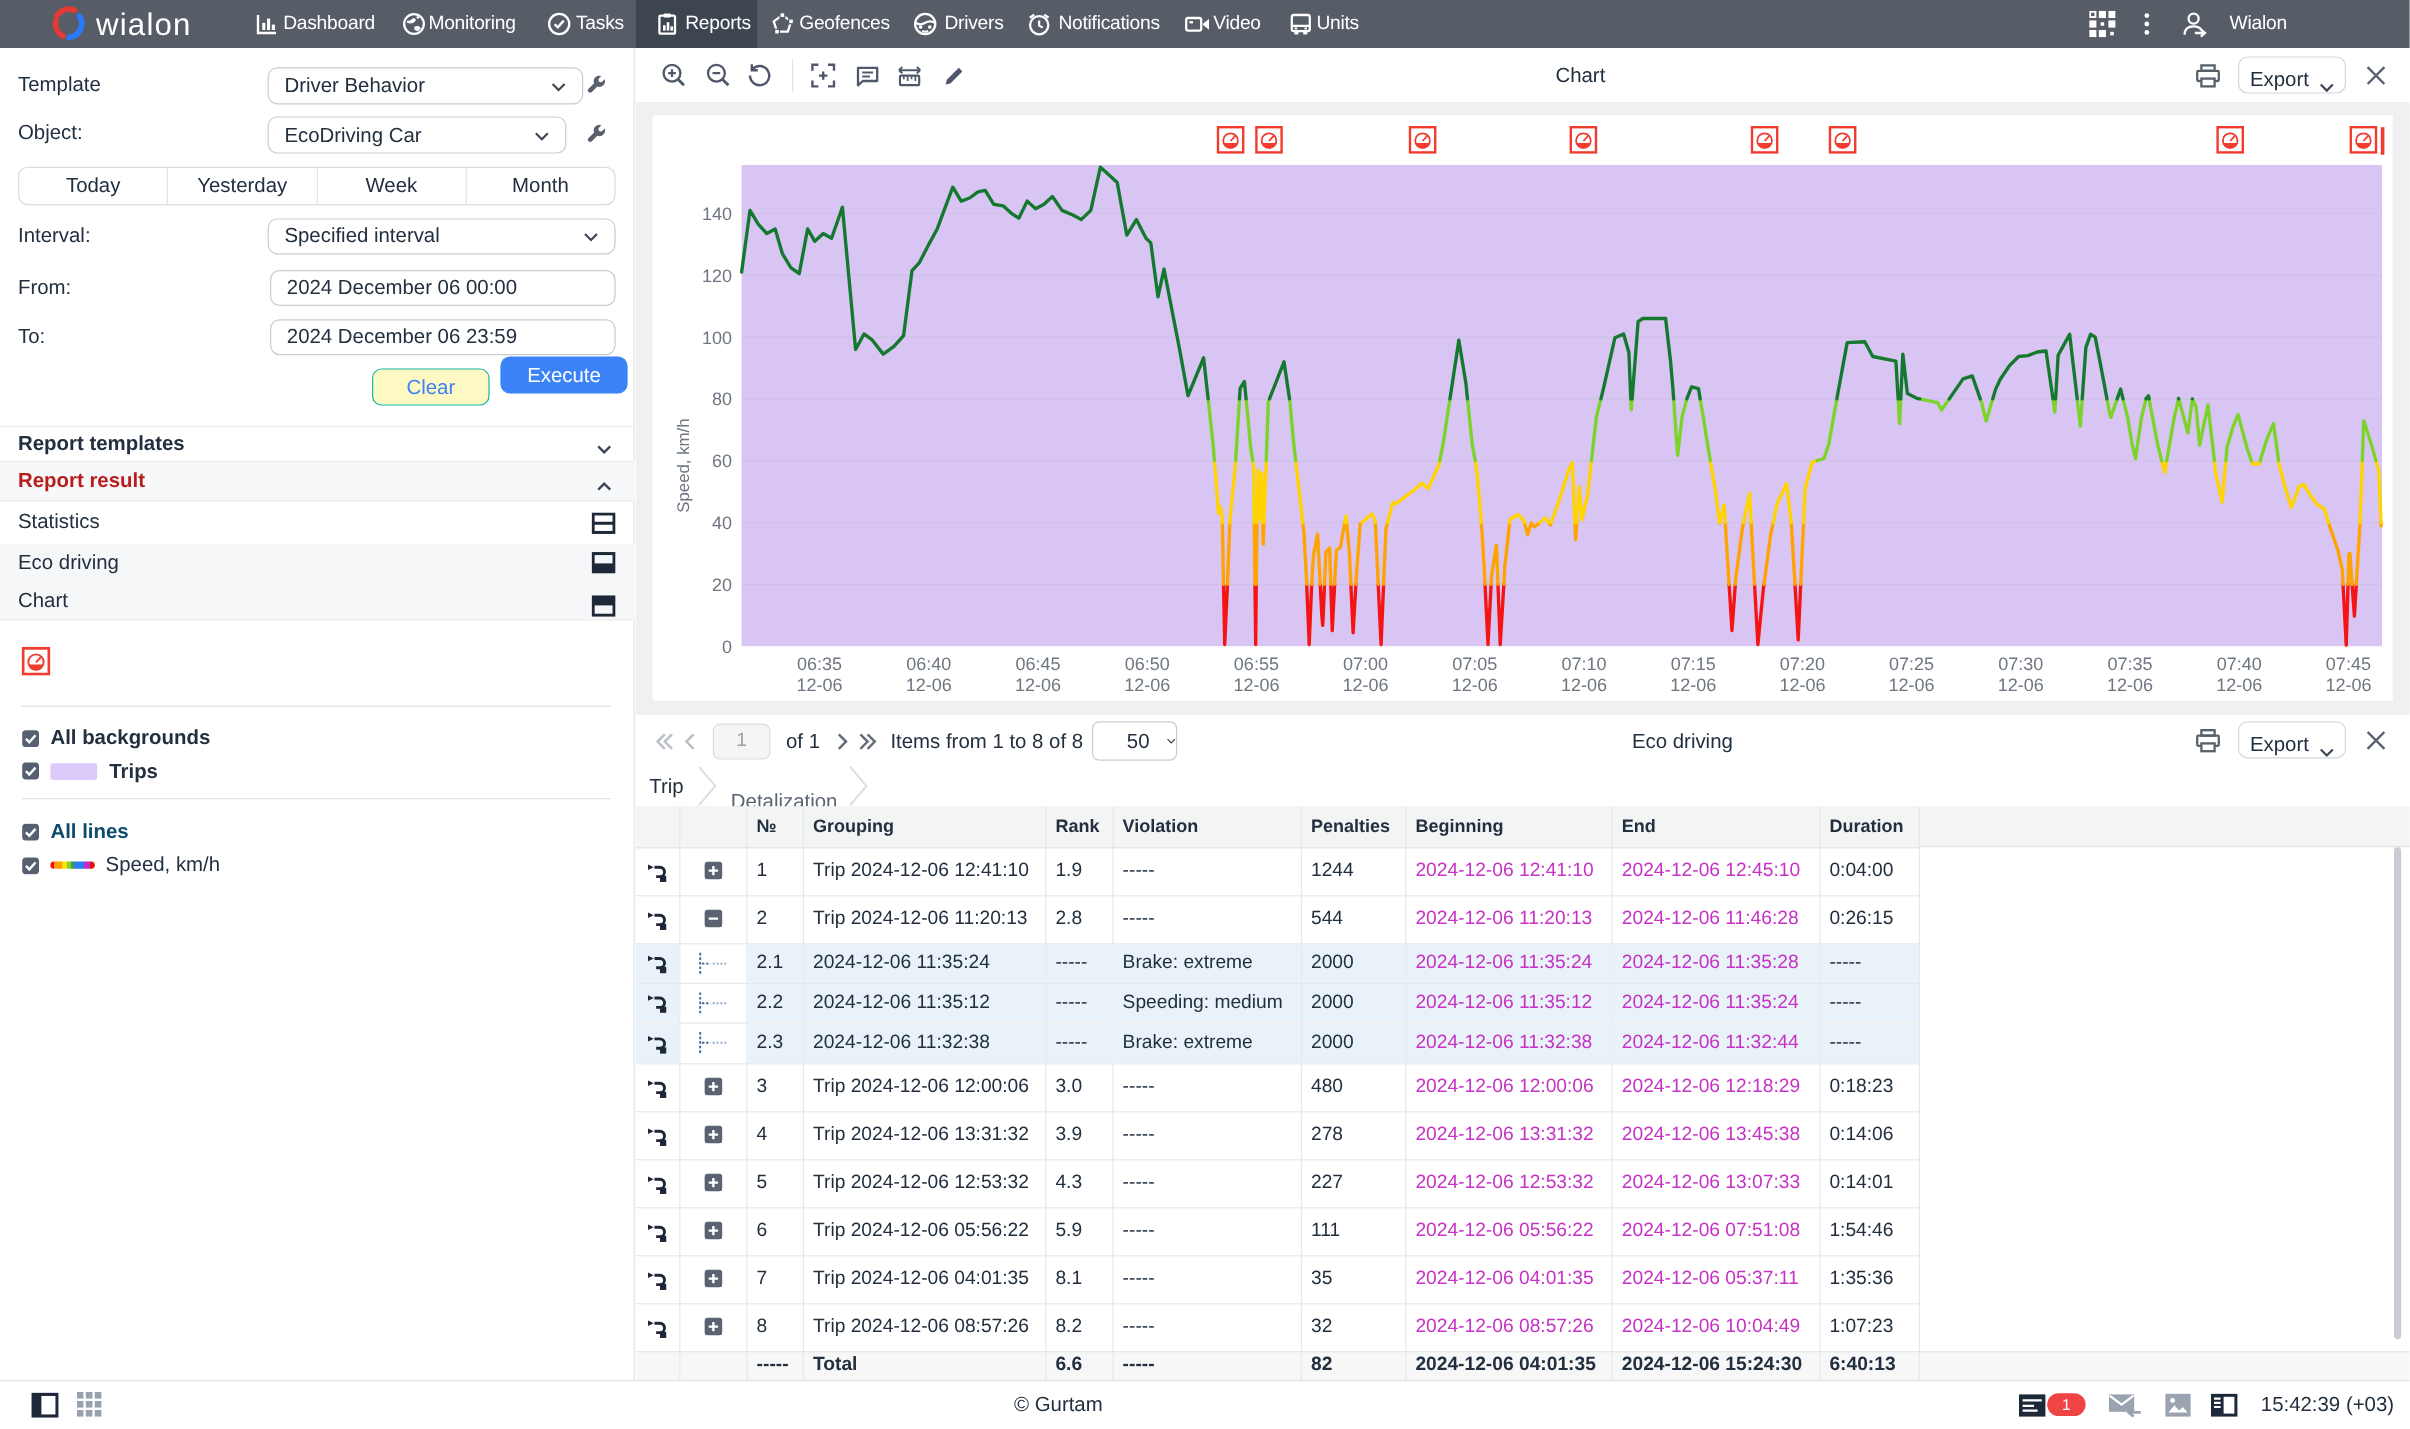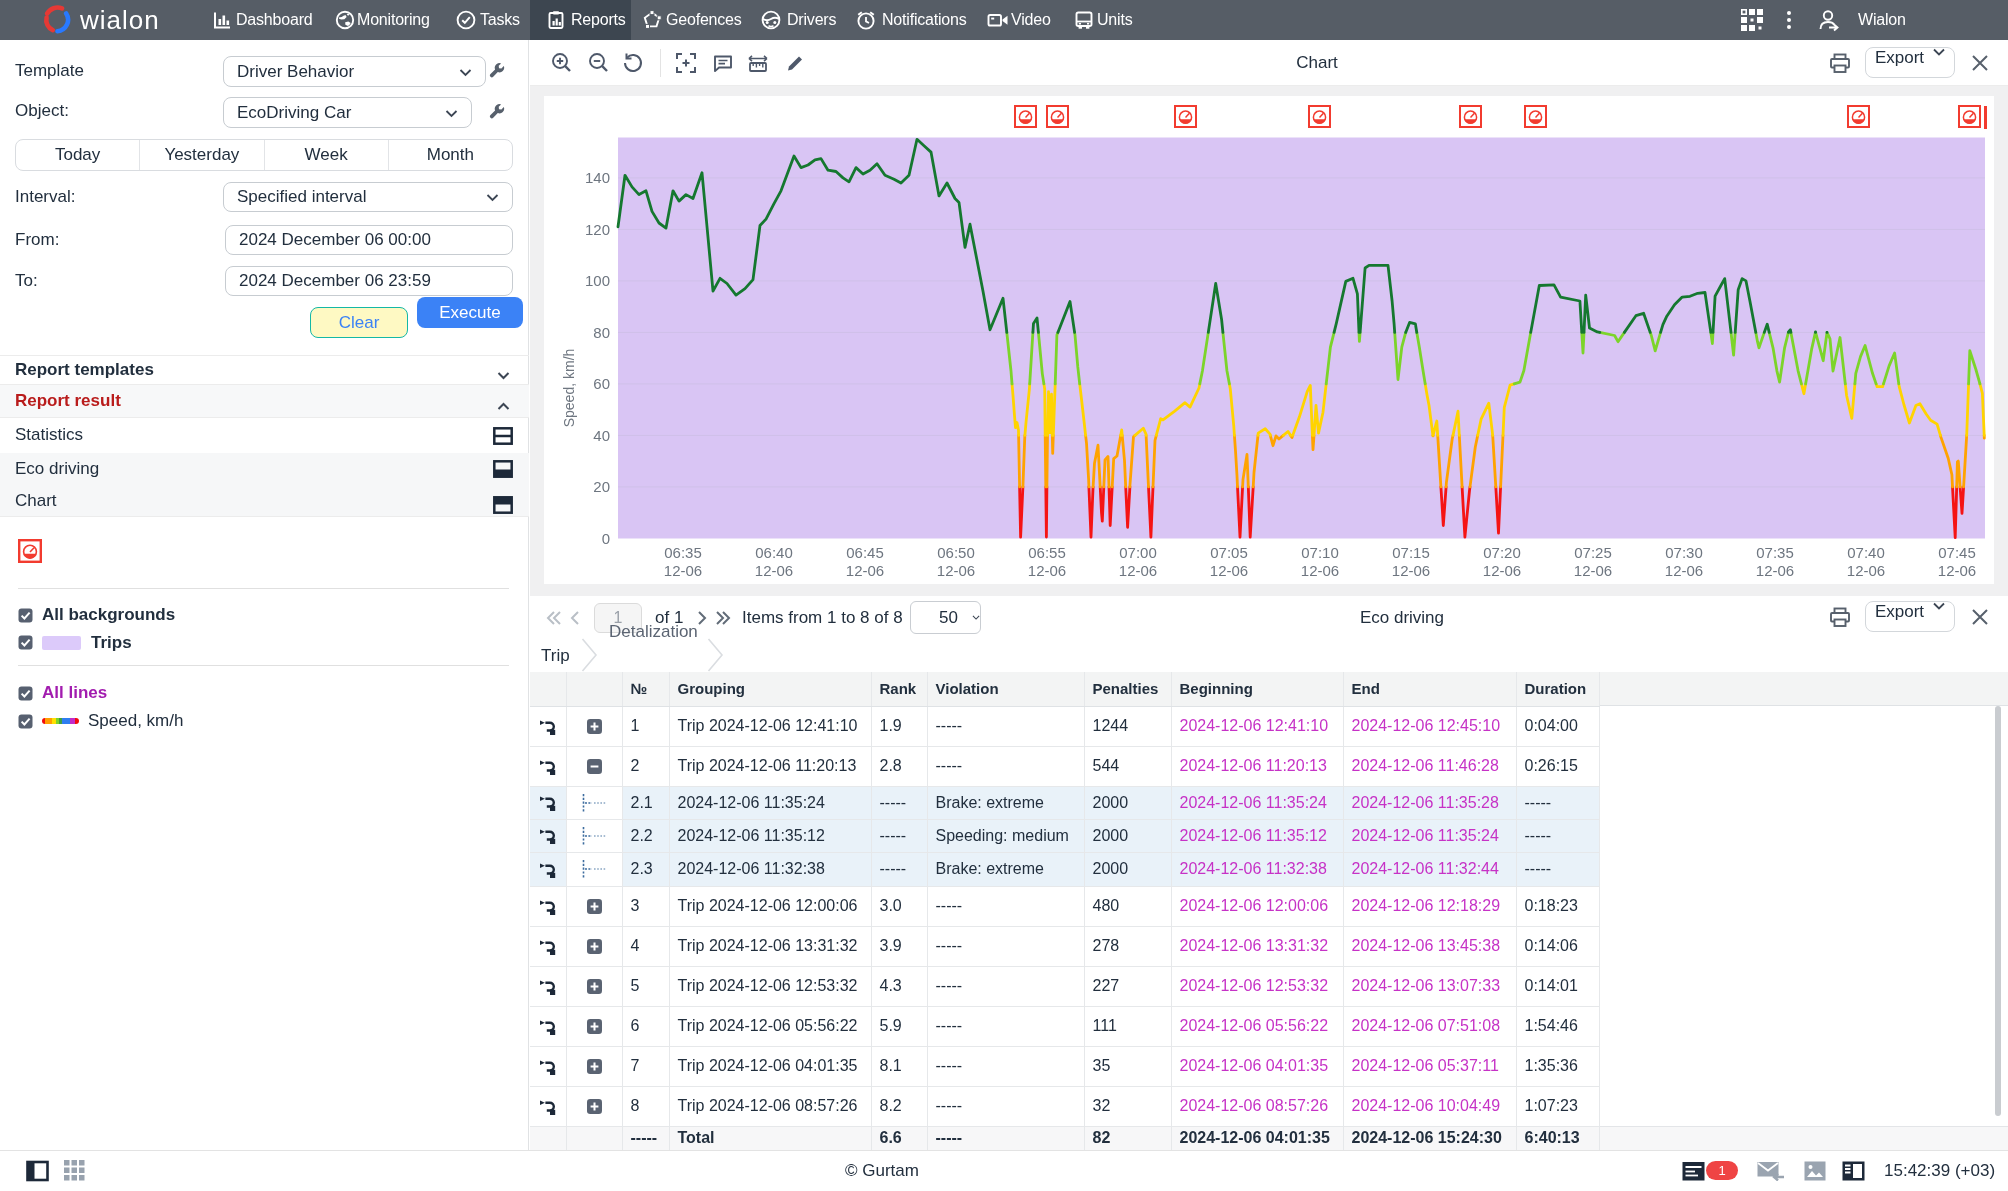--- a/index.html
+++ b/index.html
@@ -7,21 +7,21 @@
 .abs{position:absolute}
 .brand{color:#fff;font-size:26px;letter-spacing:1px}
 .navtxt{color:#fff;font-size:16px;font-weight:normal;letter-spacing:-0.2px}
 .sel{border:1px solid #c7ccd1;border-radius:8px;background:#fff;font-size:17px;color:#222f3e;
 display:flex;align-items:center;padding-left:13px}
 .btn-clear{border:1px solid #14b8a6;border-radius:8px;color:#3b82f6;font-size:17px;
 display:flex;align-items:center;justify-content:center;background:#fef9c3}
 .btn-exec{background:#3b82f6;border-radius:8px;color:#fff;font-size:17px;
 display:flex;align-items:center;justify-content:center}
 .btn-export{border:1px solid #d3d7db;border-radius:8px;color:#222f3e;font-size:17px;background:#fff;
-display:flex;align-items:flex-start;justify-content:center}
+display:flex;align-items:flex-end;justify-content:center}
 .ttl{font-size:17px;color:#222f3e;text-align:center}
 table.eco{border-collapse:collapse;table-layout:fixed;font-size:16px;color:#222f3e}
 table.eco td{border:1px solid #e6e8ea;padding:0 0 0 8px;vertical-align:middle;overflow:hidden;white-space:nowrap}
 table.eco td:first-child{border-left:none}
 table.eco tr.hd td{font-weight:bold;background:#f3f4f4;border-top:none;border-bottom-color:#dfe2e5;font-size:15px}
 table.eco td.c{padding:0;text-align:center}
 table.eco tr.tr-s td{background:#e9f2f9}
 table.eco tr.tr-s td.w{background:#fff}
 table.eco tr.tr-T td{background:#f7f7f8;font-weight:bold}
 table.eco td.mag{color:#c632c6}
@@ -195,21 +195,21 @@
       <rect x="0.5" y="0.5" width="14" height="14" rx="3" fill="#576070"></rect>
       <path d="M3.6,7.6 l2.8,2.9 l5.2,-5.8" stroke="#fff" stroke-width="2" fill="none"></path>
     </svg></div>
 <div class="abs" style="left:42px;top:636px;width:39px;height:14px;background:#dccafa;border-radius:2px"></div>
 <div class="abs" style="left:91px;top:632px;line-height:22px;font-size:17px;font-weight:bold;color:#222f3e">Trips</div>
 <div class="abs" style="left:18px;top:665px;width:491px;height:1px;background:#e0e0e0"></div>
 <div class="abs" style="left:18px;top:686px"><svg width="15" height="15" viewBox="0 0 15 15" style="">
       <rect x="0.5" y="0.5" width="14" height="14" rx="3" fill="#576070"></rect>
       <path d="M3.6,7.6 l2.8,2.9 l5.2,-5.8" stroke="#fff" stroke-width="2" fill="none"></path>
     </svg></div>
-<div class="abs" style="left:42px;top:682px;line-height:22px;font-size:17px;font-weight:bold;color:#a21caf">All lines</div>
+<div class="abs" style="left:42px;top:682px;line-height:22px;font-size:17px;font-weight:bold;color:#0c4a6e">All lines</div>
 <div class="abs" style="left:18px;top:714px"><svg width="15" height="15" viewBox="0 0 15 15" style="">
       <rect x="0.5" y="0.5" width="14" height="14" rx="3" fill="#576070"></rect>
       <path d="M3.6,7.6 l2.8,2.9 l5.2,-5.8" stroke="#fff" stroke-width="2" fill="none"></path>
     </svg></div>
 <div class="abs" style="left:42px;top:718px;width:37px;height:6px;border-radius:3px;background:linear-gradient(to right,#f20c0c 0 9%,#ff9d00 9% 26%,#ffe000 26% 38%,#7cd42a 38% 46%,#3f9e43 46% 53%,#2e7df0 53% 76%,#c12cc9 76% 90%,#f20c0c 90% 100%)"></div>
 <div class="abs" style="left:88px;top:710px;line-height:22px;font-size:17px;font-weight:normal;color:#222f3e">Speed, km/h</div>
 <div class="abs" style="left:530px;top:40px;width:1478px;height:46px;background:#fff;border-bottom:1px solid #ececec"></div>
 <div class="abs" style="left:551px;top:52px"><svg width="22" height="22" viewBox="0 0 22 22">
       <circle cx="9" cy="9" r="7" stroke="#4e586a" stroke-width="1.9" fill="none"></circle>
       <path d="M9,5.8 V12.2 M5.8,9 H12.2" stroke="#4e586a" stroke-width="1.9"></path>
@@ -399,21 +399,21 @@
 <div class="abs btn-export" style="left:1865px;top:601px;width:90px;height:31px">Export<svg width="12" height="8" viewBox="0 0 12 8" style="margin-left:9px">
       <path d="M1,1.5 L6,6.5 L11,1.5" stroke="#3c4654" stroke-width="1.8" fill="none"></path>
     </svg></div>
 <div class="abs" style="left:1971px;top:608px"><svg width="18" height="18" viewBox="0 0 18 18" style="">
       <path d="M2,2 L16,16 M16,2 L2,16" stroke="#57606c" stroke-width="2"></path>
     </svg></div>
 <div class="abs" style="left:541px;top:644px;font-size:17px;color:#222f3e;line-height:24px">Trip</div>
 <div class="abs" style="left:581px;top:638px"><svg width="17" height="34" viewBox="0 0 17 34" style="">
       <path d="M1.5,1 L15,17 L1.5,33" stroke="#dadde1" stroke-width="1.6" fill="none"></path>
     </svg></div>
-<div class="abs" style="left:609px;top:620px;font-size:17px;color:#5b6472;line-height:24px">Detalization</div>
+<div class="abs" style="left:609px;top:656px;font-size:17px;color:#5b6472;line-height:24px">Detalization</div>
 <div class="abs" style="left:707px;top:638px"><svg width="17" height="34" viewBox="0 0 17 34" style="">
       <path d="M1.5,1 L15,17 L1.5,33" stroke="#dadde1" stroke-width="1.6" fill="none"></path>
     </svg></div>
 <div class="abs" style="left:530px;top:672px;width:1478px;height:34px;background:#f3f4f4;border-bottom:1px solid #dfe2e5"></div>
 <div class="abs" style="left:530px;top:1126px;width:1478px;height:24px;background:#f7f7f8;border-top:1px solid #e3e5e8"></div>
 <table class="abs eco" style="left:530px;top:672px">
     <colgroup>
       <col style="width:36px">
       <col style="width:56px">
       <col style="width:47px">

